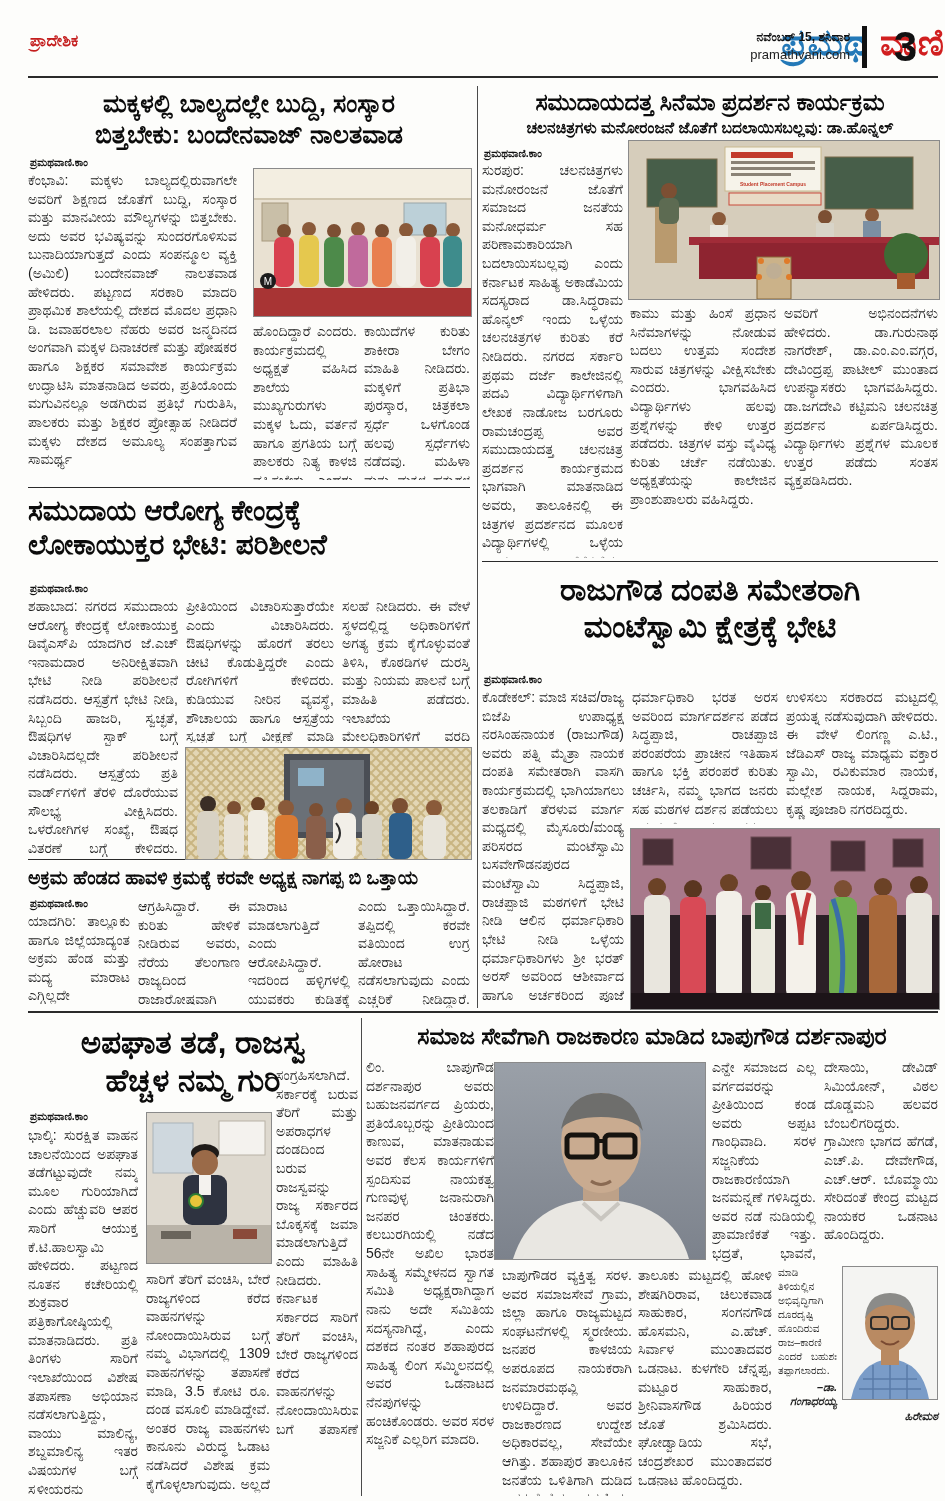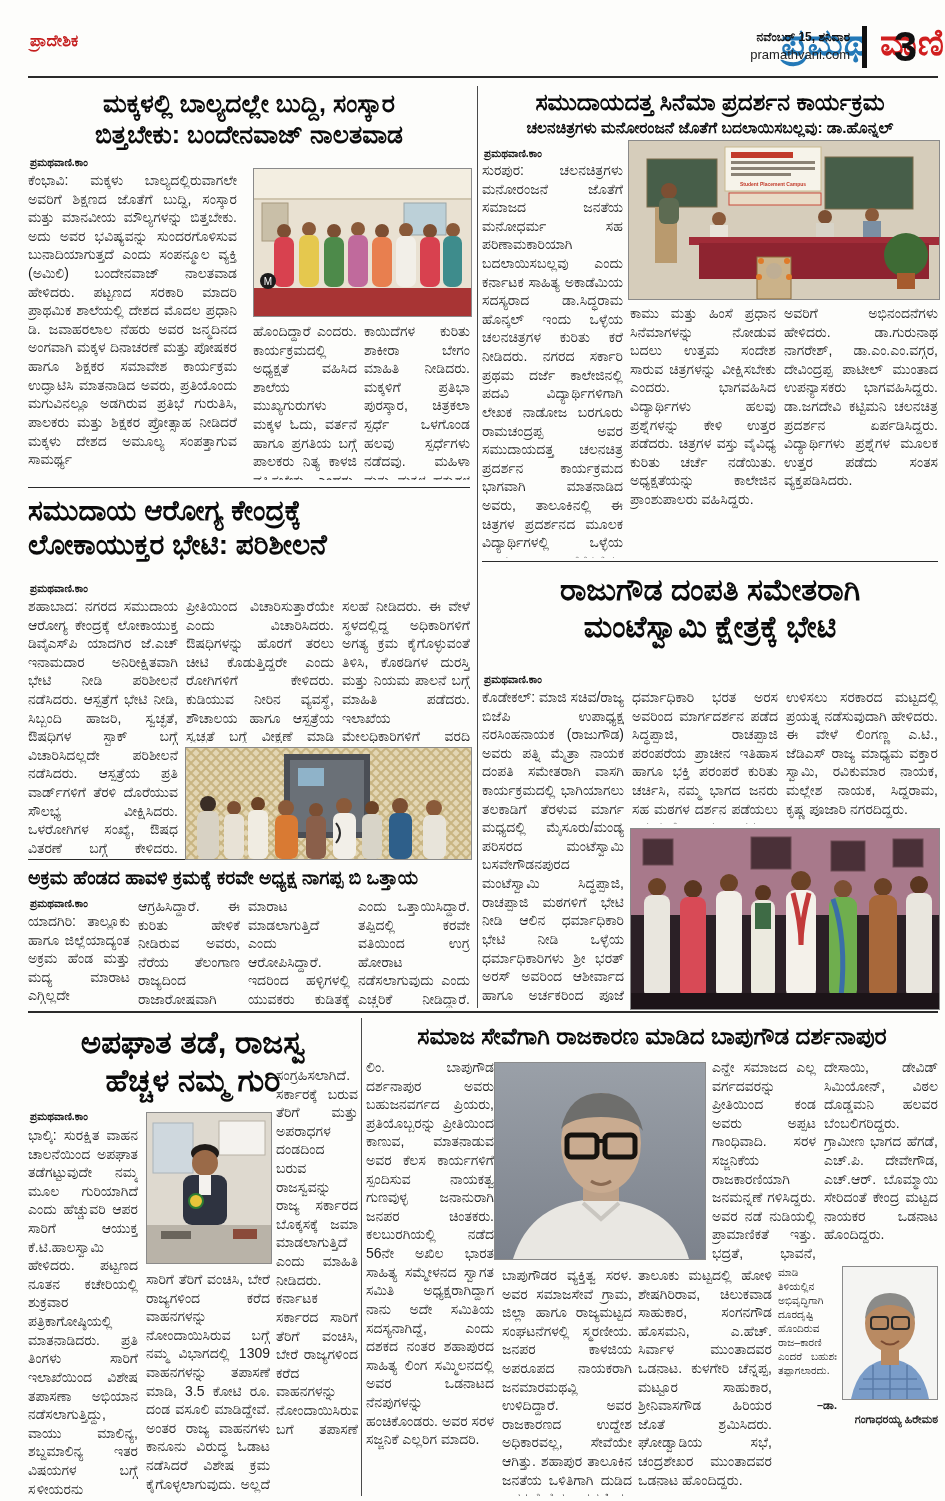--- a/index.html
+++ b/index.html
@@ -17,21 +17,21 @@
   .hline{position:absolute;background:#2a2a2a;height:1.5px;}
   .vline{position:absolute;background:#4a4a4a;width:1px;}
   .art-h{position:absolute;font-weight:800;color:#0b0b0b;text-align:center;line-height:1.22;
          font-family:"Liberation Sans","DejaVu Sans",sans-serif;}
   .byline{position:absolute;font-size:10.5px;font-weight:700;color:#111;}
   .bcol{position:absolute;font-size:14px;line-height:1.33;text-align:justify;color:#1e1e1e;overflow:hidden;}
   .photo{position:absolute;border:1px solid #8a8a8a;overflow:hidden;background:#ccc;}
   .photo svg{display:block;width:100%;height:100%;}
   .banner-txt{position:absolute;left:96px;top:40px;width:96px;text-align:center;
               font-size:5px;color:#c23a2a;font-weight:700;overflow:hidden;white-space:nowrap;}
-  .sig{font-size:11px;font-weight:700;text-align:right;margin-top:20px;}
+  .sig{font-size:11px;font-weight:700;text-align:right;margin-top:2px;font-style:italic;}
   .cE-wrap{position:absolute;font-size:10.5px;line-height:1.33;text-align:justify;color:#1e1e1e;}
   .cE-wrap .portrait{float:right;margin:0 0 4px 5px;border:1px solid #8a8a8a;}
 </style>
 </head>
 <body>
 
 <div class="page">
 
   <div class="abs mast-section" style="left:30px;top:32px;">ಪ್ರಾದೇಶಿಕ</div>
   <div class="abs mast-title" style="left:0;right:0;top:22px;text-align:right;">

